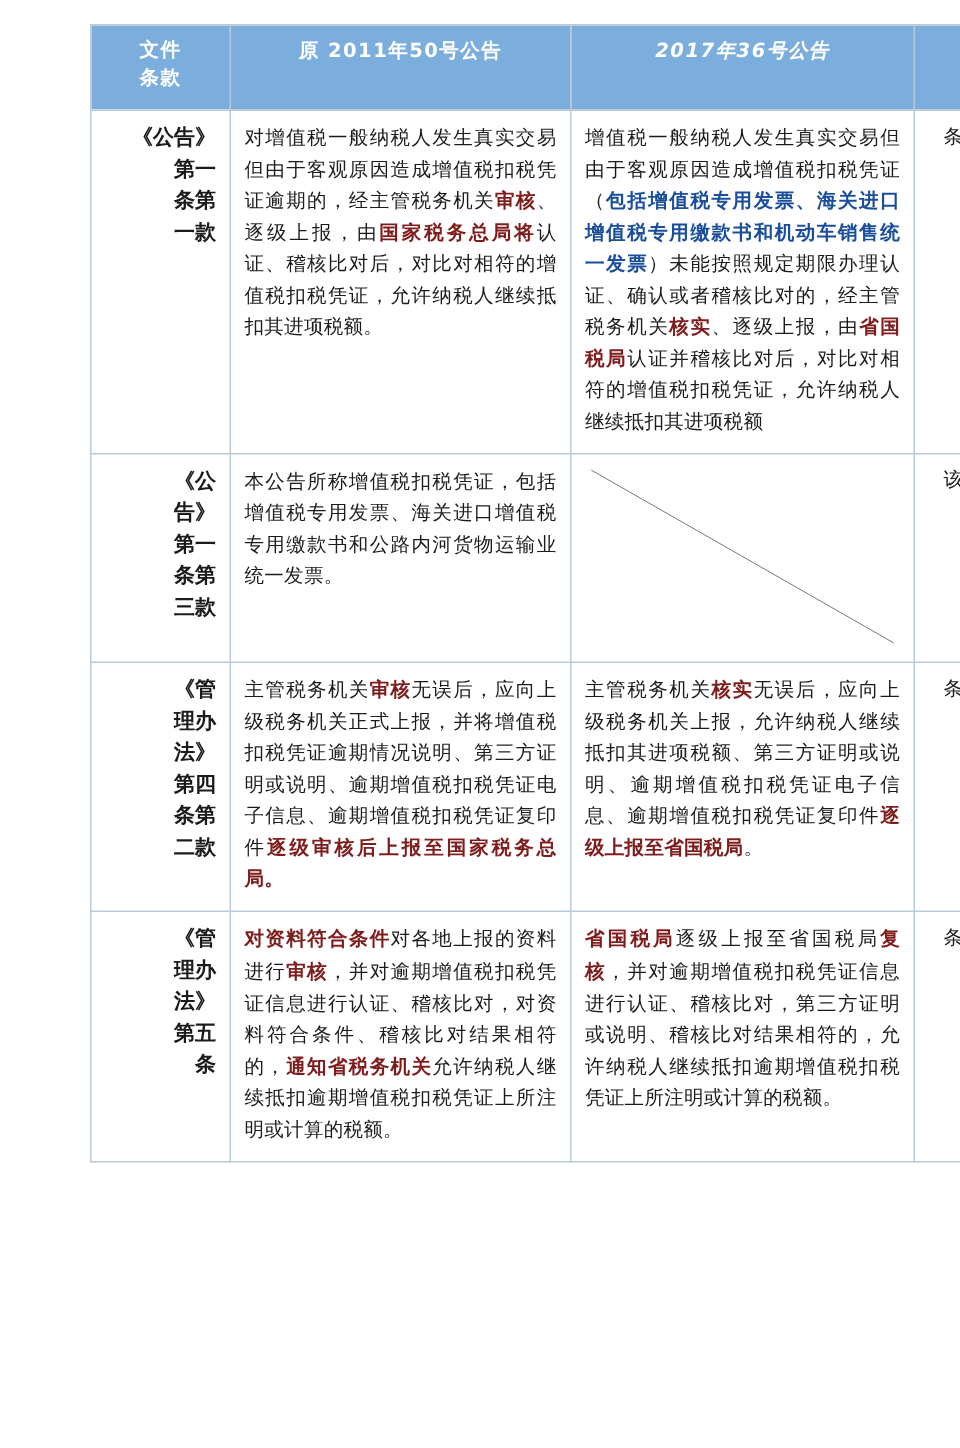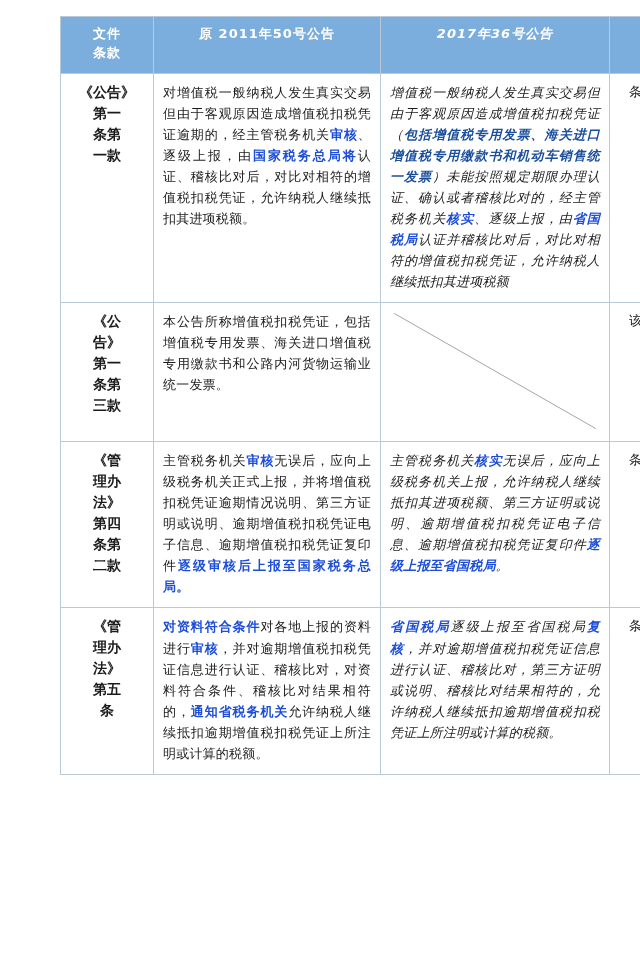--- a/index.html
+++ b/index.html
@@ -40,21 +40,21 @@
     border:1px solid #7baedc;
   }
   thead th.h-first{width:74px;font-size:13px;line-height:1.45;}
   thead th.h-old{width:208px;}
   thead th.h-new{width:210px;font-style:italic;}
   thead th.h-chg{width:72px;}
 
   
   td.clause{
     width:74px;
-    text-align:center;
+    text-align:right;
     vertical-align:middle;
     font-weight:bold;
     font-size:14px;
     line-height:1.5;
     color:#1b1b1b;
     background:#ffffff;
     letter-spacing:0px;
     padding:6px 2px;
   }
   td.change{
@@ -66,22 +66,22 @@
     color:#1b1b1b;
   }
   td.body{
     font-size:13px;
     line-height:1.62;
     color:#1b1b1b;
     text-align:justify;
     letter-spacing:0.2px;
   }
   td.old{width:208px;}
-  td.new{width:210px;font-style:italic;}
-  .hl{color:#1d4ed8;font-weight:bold;}
+  td.new{width:210px;}
+  .hl{color:#7f1d1d;font-weight:bold;}
   .hl-b{color:#1b4f9c;font-weight:bold;}
 
   
   td.diag{
     position:relative;
     padding:0;
     height:120px;
   }
   td.diag svg{display:block;width:100%;height:100%;}
 

